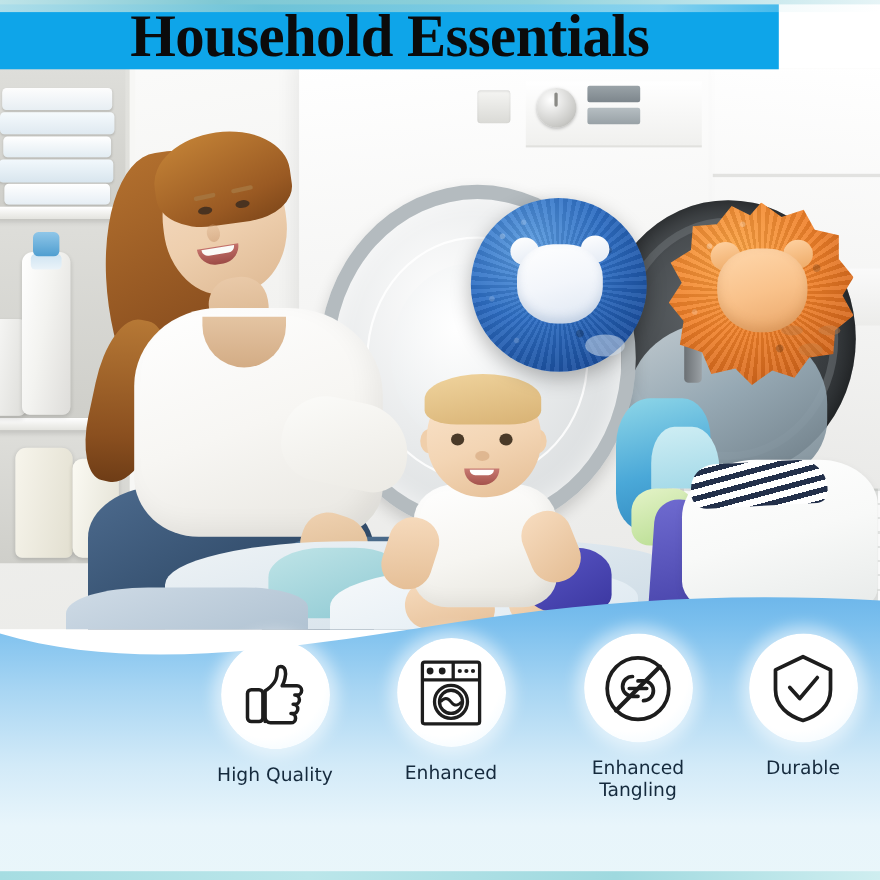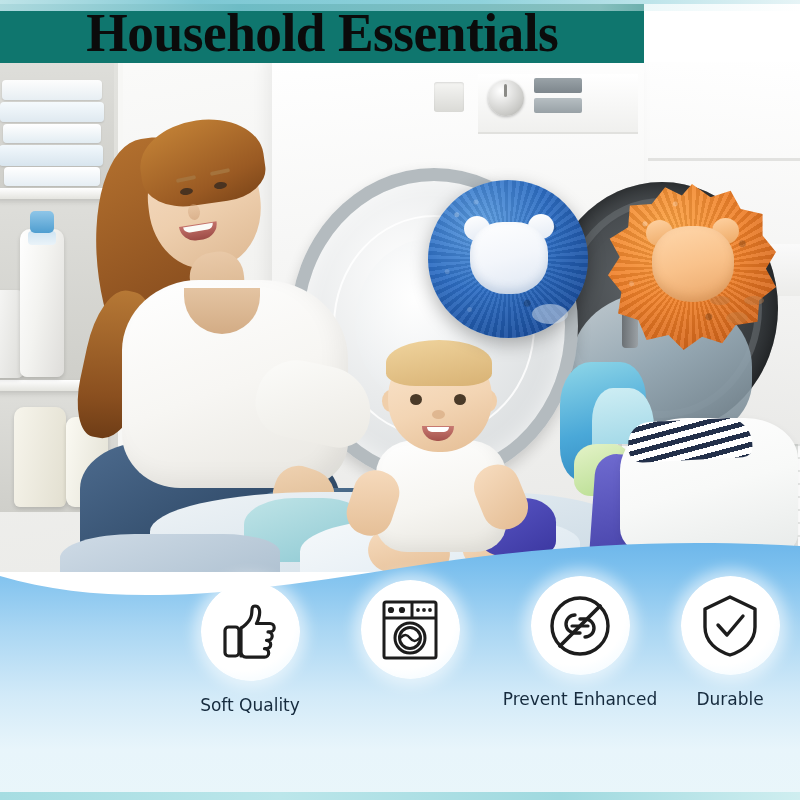--- a/index.html
+++ b/index.html
@@ -11,21 +11,21 @@
   }
   .poster{position:relative;width:800px;height:800px;overflow:hidden;background:#fff;}
 
   
   .strip-top{position:absolute;left:0;top:0;width:800px;height:4px;
     background:linear-gradient(90deg,#bfe4e8 0%,#7ec8d4 25%,#8fd2dc 60%,#e6f4f6 100%);z-index:9;}
   .strip-bottom{position:absolute;left:0;bottom:0;width:800px;height:8px;
     background:linear-gradient(90deg,#a6dde2 0%,#bbe6ea 35%,#9fd9df 70%,#cfeef0 100%);z-index:9;}
 
   
-  .title-band{position:absolute;left:0;top:3px;width:644px;height:60px;background:#0f766e;z-index:8;
+  .title-band{position:absolute;left:0;top:3px;width:708px;height:60px;background:#0ea5e9;z-index:8;
     display:flex;align-items:center;justify-content:center;}
   .title-band::after{content:"";position:absolute;left:0;top:0;width:800px;height:8px;
     background:linear-gradient(90deg,rgba(190,228,234,.9) 0%,rgba(126,200,212,.85) 30%,rgba(214,240,243,.6) 75%,rgba(255,255,255,0) 100%);}
   .title{
     font-family:"Liberation Serif", serif;
     font-weight:700;font-size:55px;line-height:58px;color:#0b0b0b;
     letter-spacing:-0.5px;white-space:nowrap;transform:scaleX(0.97);
   }
 
   
@@ -418,21 +418,21 @@
       <div class="feature f2">
         <div class="f-circle">
           <svg width="56" height="58" viewBox="0 0 56 58">
             <g fill="none" stroke="#1d1d1d" stroke-width="3.2" stroke-linejoin="round" stroke-linecap="round">
               <rect x="3" y="24" width="14" height="29" rx="3.5"></rect>
               <path d="M19 53 V25 C19 25 28 20 29.5 12 C30.4 7 29 3 33 3 C37.5 3 38.5 8 37 14 C36.2 17.4 34.5 20.5 34.5 20.5 H48 a4.2 4.2 0 0 1 0 8.4 h-2 a4.2 4.2 0 0 1 0 8.4 h-1.5 a4.2 4.2 0 0 1 0 8.4 h-2 a4.2 4.2 0 0 1 0 8.4 H24 a5 5 0 0 1 -5 -5.2 Z"></path>
             </g>
           </svg>
         </div>
         <div class="f-label">
-          <span>Soft Quality</span>
+          <span>High Quality</span>
         </div>
       </div>
 
       <div class="feature f3">
         <div class="f-circle">
           <svg width="58" height="62" viewBox="0 0 58 62">
             <g fill="none" stroke="#1d1d1d" stroke-width="3" stroke-linejoin="round">
               <rect x="3" y="3" width="52" height="56" rx="2"></rect>
               <line x1="3" y1="19" x2="55" y2="19"></line>
               <line x1="31" y1="3" x2="31" y2="19"></line>
@@ -443,37 +443,38 @@
             <g fill="#1d1d1d">
               <circle cx="10" cy="11" r="3.1"></circle>
               <circle cx="21" cy="11" r="3.1"></circle>
               <circle cx="37" cy="11" r="1.9"></circle>
               <circle cx="43" cy="11" r="1.9"></circle>
               <circle cx="49" cy="11" r="1.9"></circle>
             </g>
           </svg>
         </div>
         <div class="f-label">
+          <span>Enhanced</span>
         </div>
       </div>
 
       <div class="feature f4">
         <div class="f-circle">
           <svg width="64" height="64" viewBox="0 0 64 64">
             <g fill="none" stroke="#1d1d1d" stroke-linecap="round">
               <circle cx="32" cy="32" r="28" stroke-width="3.4"></circle>
               <path d="M27 21 a9 9 0 0 0 0 18 h5" stroke-width="3.4"></path>
               <path d="M37 43 a9 9 0 0 0 0 -18 h-5" stroke-width="3.4"></path>
               <path d="M24 32 h7 M33 32 h7" stroke-width="3.2"></path>
               <line x1="12" y1="52" x2="52" y2="12" stroke-width="3.8"></line>
             </g>
           </svg>
         </div>
         <div class="f-label">
-          <span>Prevent Enhanced</span>
+          <span>Enhanced Tangling</span>
         </div>
       </div>
 
       <div class="feature f5">
         <div class="f-circle">
           <svg width="58" height="64" viewBox="0 0 58 64">
             <g fill="none" stroke="#1d1d1d" stroke-width="3.4" stroke-linejoin="round" stroke-linecap="round">
               <path d="M29 3 L54 15 V33 C54 48 42 57 29 61 C16 57 4 48 4 33 V15 Z"></path>
               <path d="M17 31 L26 41 L42 22"></path>
             </g>

